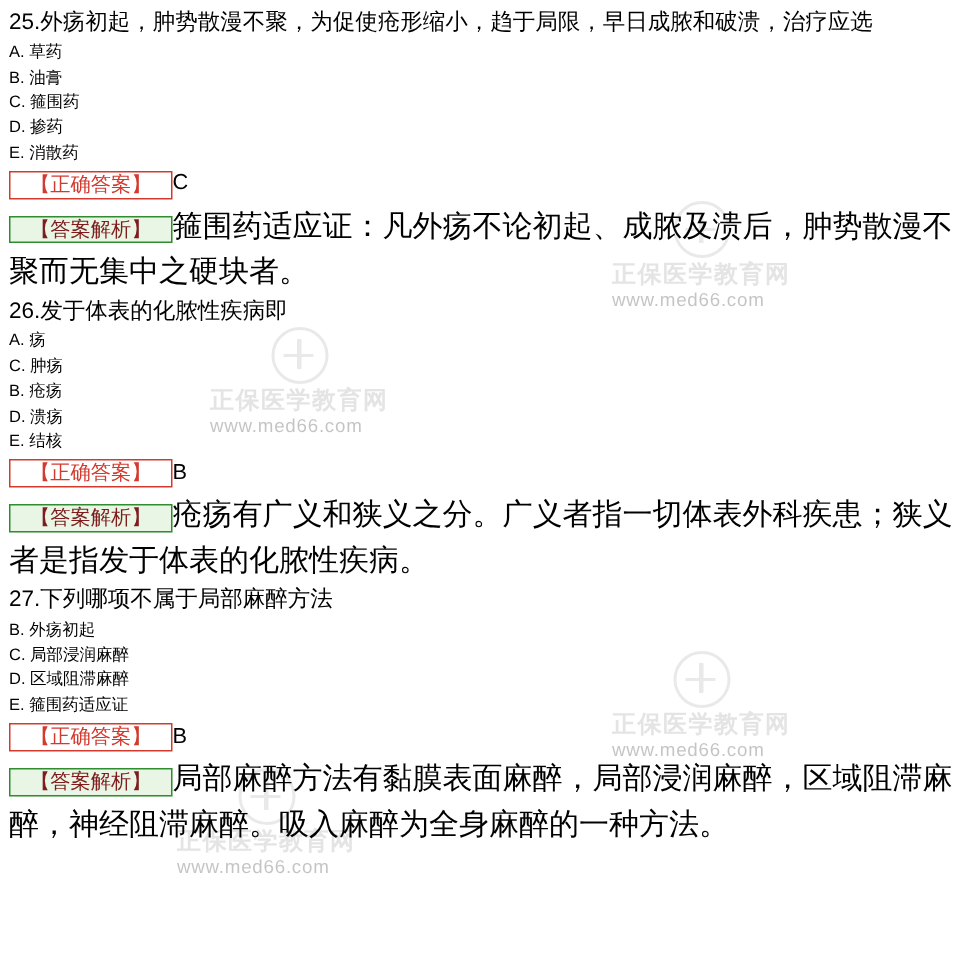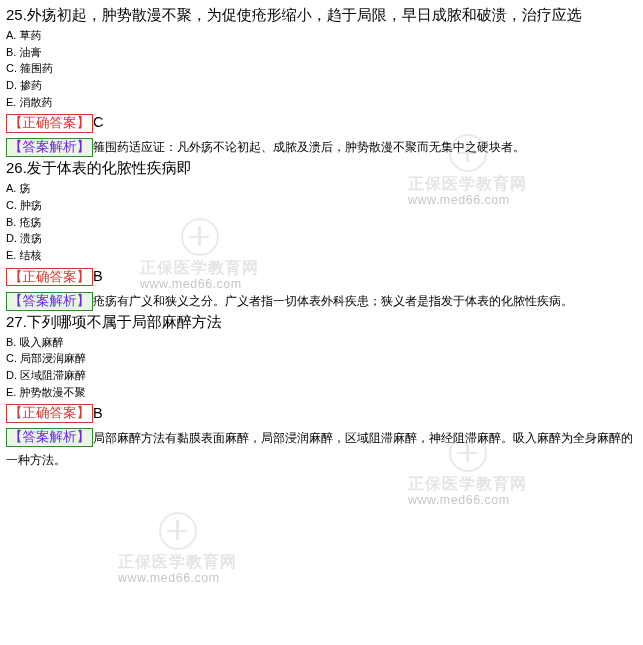--- a/index.html
+++ b/index.html
@@ -97,37 +97,37 @@
   }
   .ans-row {
     display: block;
     margin: 2px 0 1px 0;
     line-height: 1.5;
   }
   .tag {
     display: inline-block;
     border: 1px solid #d33a2e;
     color: #d33a2e;
-    padding: 0 2px;
+    padding: 0 13px;
     font-size: 13.5px;
     line-height: 1.25;
     vertical-align: middle;
   }
   .tag-green {
     border-color: #2f8c2f;
-    color: #6d28d9;
+    color: #7f1d1d;
     background: #e9f6e6;
   }
   .ans-letter {
     font-size: 14.5px;
     vertical-align: middle;
   }
   .expl {
     display: inline;
-    font-size: 12px;
+    font-size: 20px;
   }
   .expl-block {
     line-height: 1.52;
   }
 </style>
 </head>
 <body>
 
 <div class="wm-layer">
   <div class="wm" style="left:408px; top:134px;">
@@ -179,21 +179,21 @@
     <div class="line opt">C. 肿疡</div>
     <div class="line opt">B. 疮疡</div>
     <div class="line opt">D. 溃疡</div>
     <div class="line opt">E. 结核</div>
     <div class="ans-row"><span class="tag">【正确答案】</span><span class="ans-letter">B</span></div>
     <div class="expl-block"><span class="tag tag-green">【答案解析】</span><span class="expl">疮疡有广义和狭义之分。广义者指一切体表外科疾患；狭义者是指发于体表的化脓性疾病。</span></div>
   </div>
 
   <div>
     <div class="line q-stem">27.下列哪项不属于局部麻醉方法</div>
-    <div class="line opt">B. 吸入麻醉</div>
+    <div class="line opt">B. 外疡初起</div>
     <div class="line opt">C. 局部浸润麻醉</div>
     <div class="line opt">D. 区域阻滞麻醉</div>
-    <div class="line opt">E. 肿势散漫不聚</div>
+    <div class="line opt">E. 箍围药适应证</div>
     <div class="ans-row"><span class="tag">【正确答案】</span><span class="ans-letter">B</span></div>
     <div class="expl-block"><span class="tag tag-green">【答案解析】</span><span class="expl">局部麻醉方法有黏膜表面麻醉，局部浸润麻醉，区域阻滞麻醉，神经阻滞麻醉。吸入麻醉为全身麻醉的一种方法。</span></div>
   </div>
 
 </div>
 
 </body></html>

